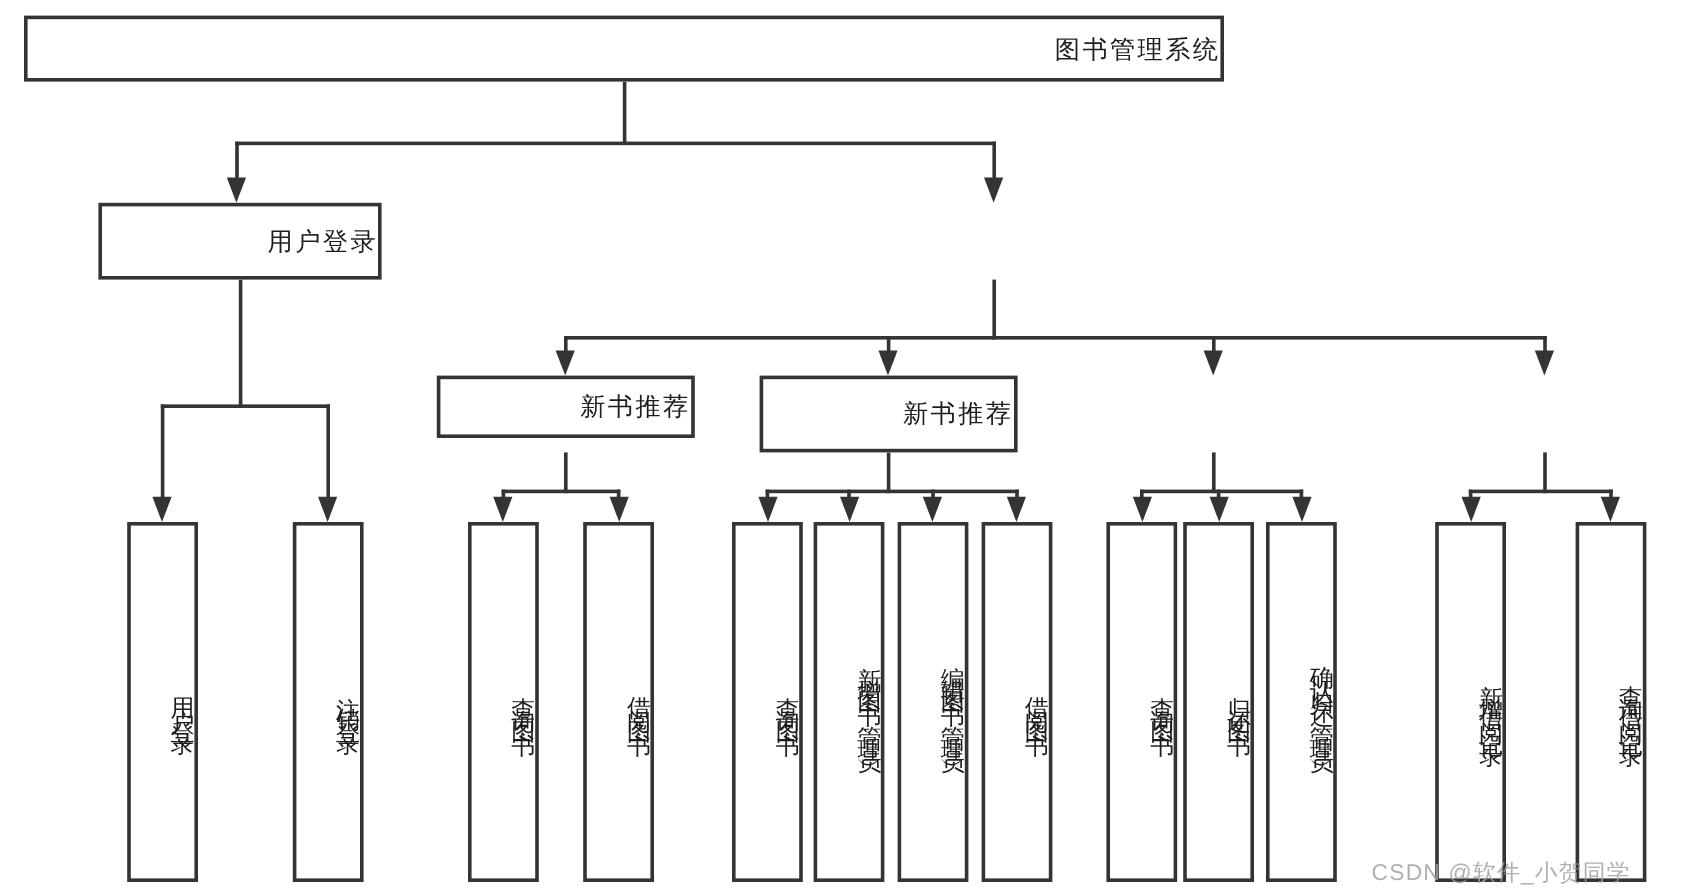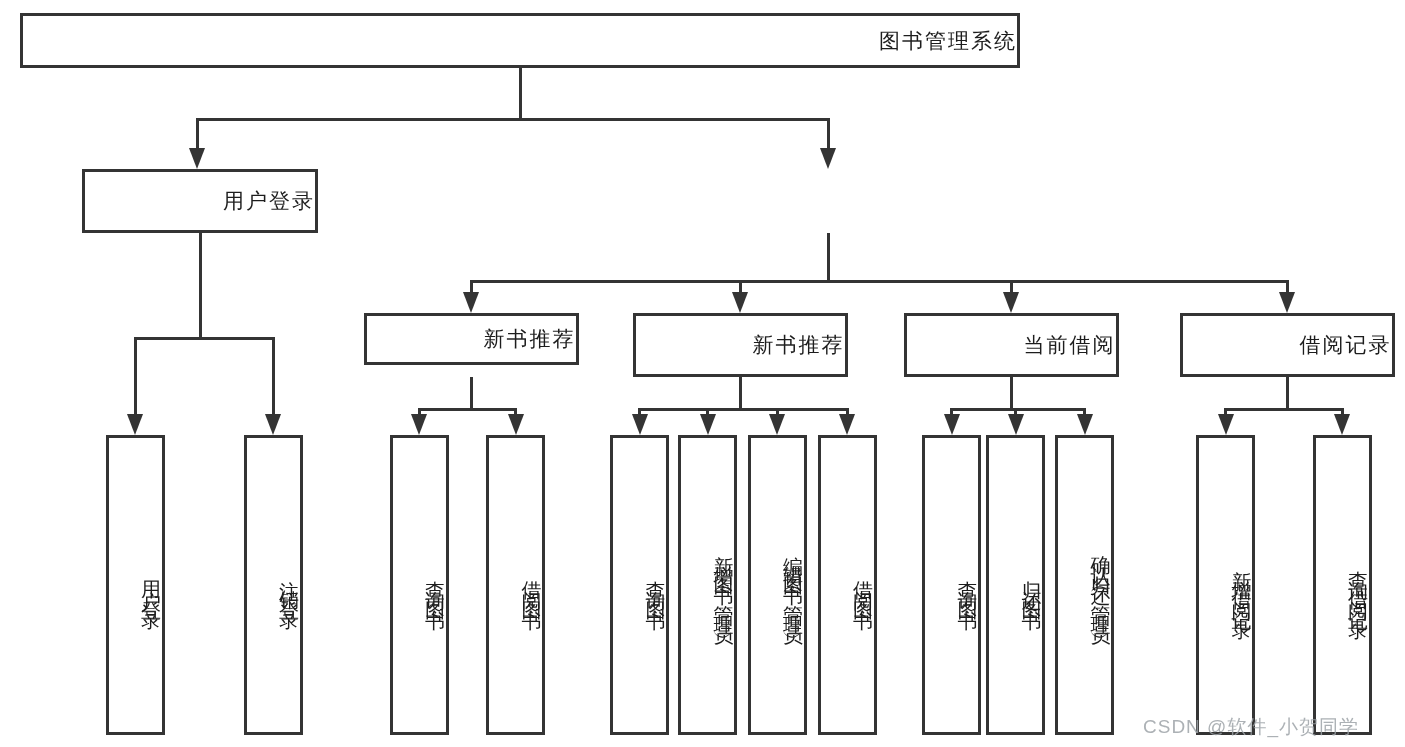--- a/index.html
+++ b/index.html
@@ -89,26 +89,20 @@
   <div class="arrow" style="left:1003px; top:292px;"></div>
   <div class="vline" style="left:1285.5px; top:280px; height:16px;"></div>
   <div class="arrow" style="left:1279px; top:292px;"></div>
 
   <div class="box" style="left:363.5px; top:313px; width:215px; height:52px;">
     <span>新书推荐</span>
   </div>
   <div class="box" style="left:632.5px; top:313px; width:215px; height:64px;">
     <span>新书推荐</span>
   </div>
-  <div class="box" style="left:903.5px; top:313px; width:215px; height:64px;">
-    <span>当前借阅</span>
-  </div>
-  <div class="box" style="left:1179.5px; top:313px; width:215px; height:64px;">
-    <span>借阅记录</span>
-  </div>
 
   <div class="vline" style="left:469.5px; top:377px; height:34px;"></div>
   <div class="hline" style="left:417.5px; top:408px; width:99.5px;"></div>
   <div class="vline" style="left:417.5px; top:408px; height:9px;"></div>
   <div class="arrow" style="left:411px; top:414px;"></div>
   <div class="vline" style="left:514px; top:408px; height:9px;"></div>
   <div class="arrow" style="left:507.5px; top:414px;"></div>
 
   <div class="vline" style="left:738.5px; top:377px; height:34px;"></div>
   <div class="hline" style="left:638px; top:408px; width:210.5px;"></div>

